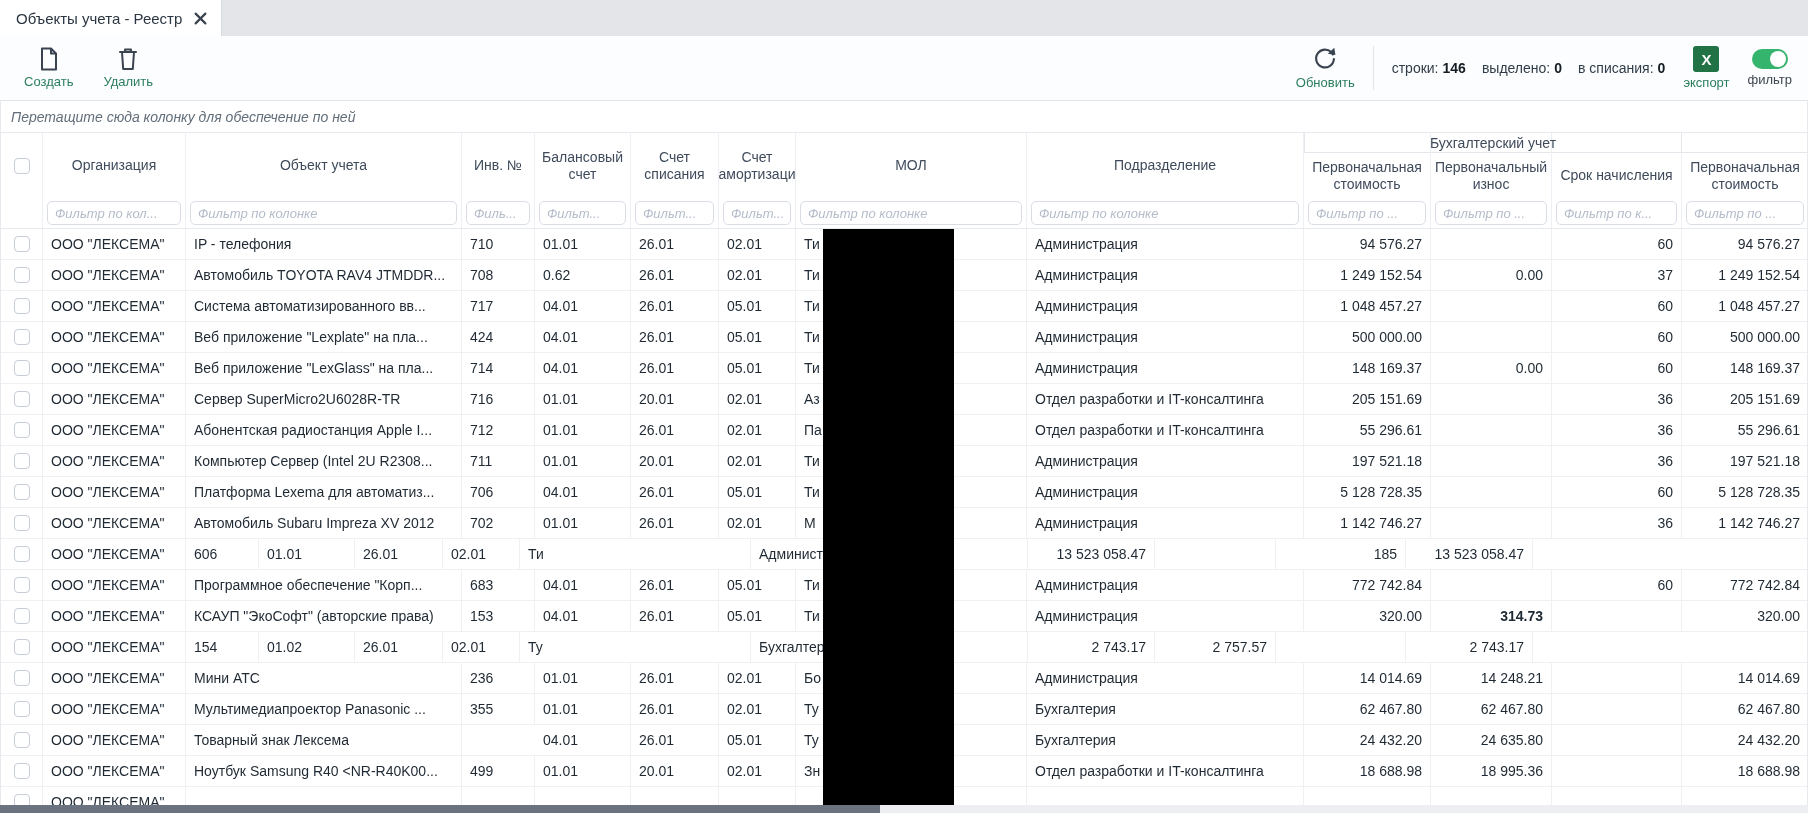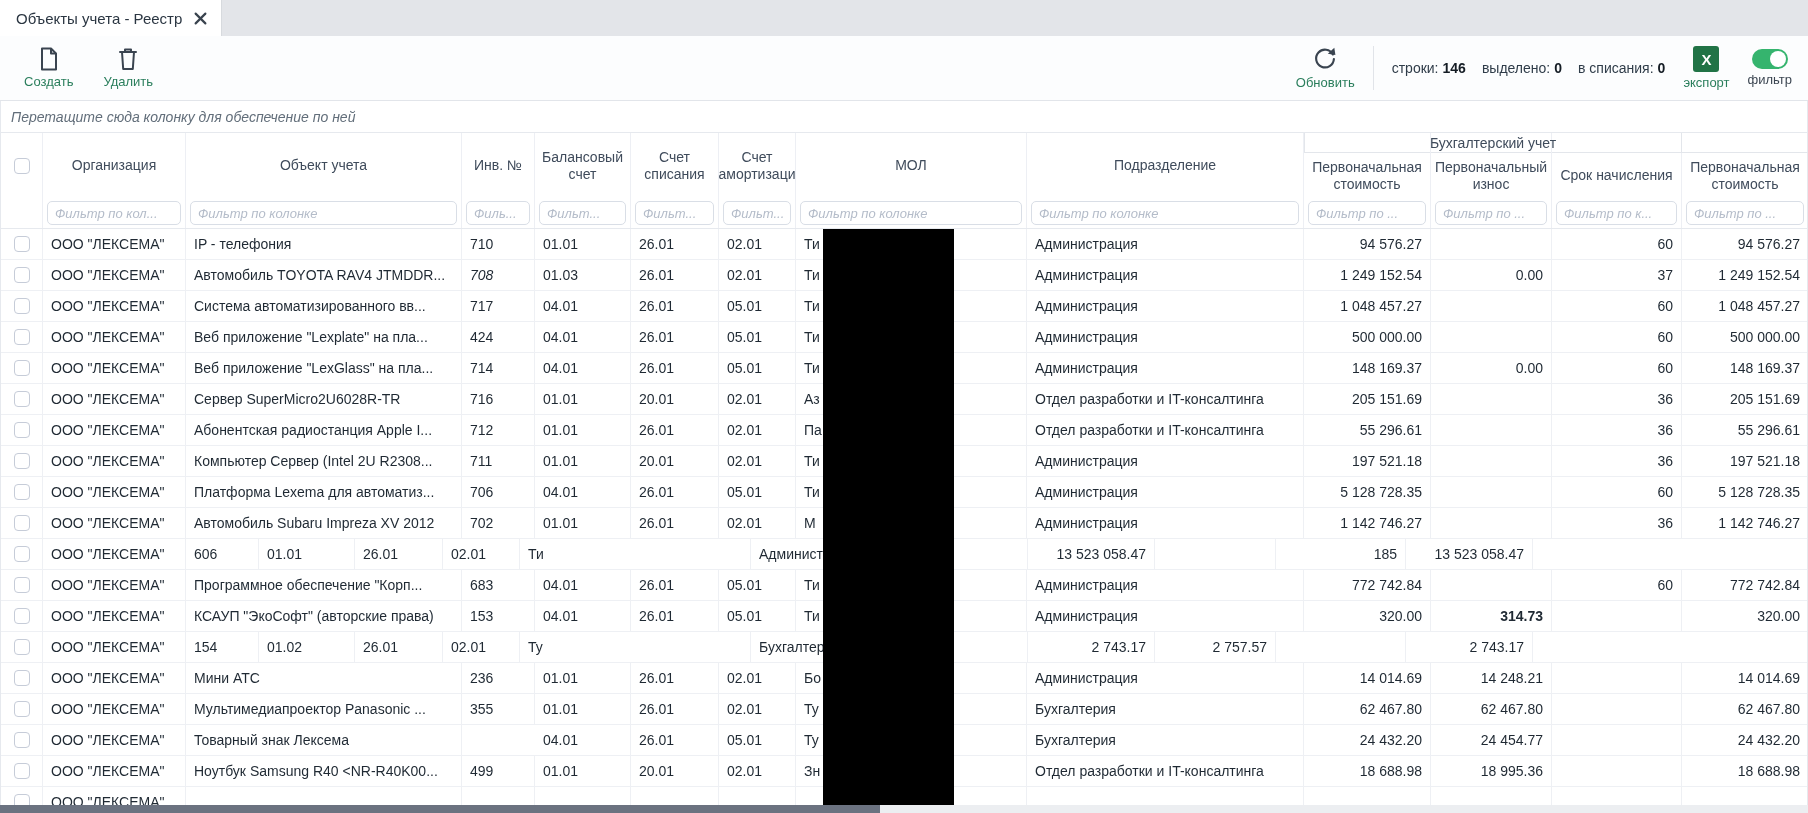--- a/index.html
+++ b/index.html
@@ -229,22 +229,22 @@
         <div class="cell right" style="width: 121px; flex: 0 0 auto;"></div>
         <div class="cell right" style="width: 130px; flex: 0 0 auto;">60</div>
         <div class="cell right" style="width: 127px; flex: 0 0 auto;">94 576.27</div>
       </div>
       <div class="row">
         <div class="cell cb-wrap" style="width: 42px; flex: 0 0 auto;">
           <div class="checkbox"></div>
         </div>
         <div class="cell" style="width: 143px; flex: 0 0 auto;">ООО "ЛЕКСЕМА"</div>
         <div class="cell" style="width: 276px; flex: 0 0 auto;">Автомобиль TOYOTA RAV4 JTMDDR...</div>
-        <div class="cell" style="width: 73px; flex: 0 0 auto; font-style: italic;">708</div>
-        <div class="cell" style="width: 96px; flex: 0 0 auto;">01.03</div>
+        <div class="cell" style="width: 73px; flex: 0 0 auto;">708</div>
+        <div class="cell" style="width: 96px; flex: 0 0 auto;">0.62</div>
         <div class="cell" style="width: 88px; flex: 0 0 auto;">26.01</div>
         <div class="cell" style="width: 77px; flex: 0 0 auto;">02.01</div>
         <div class="cell" style="width: 231px; flex: 0 0 auto;">Ти</div>
         <div class="cell" style="width: 277px; flex: 0 0 auto;">Администрация</div>
         <div class="cell right" style="width: 127px; flex: 0 0 auto;">1 249 152.54</div>
         <div class="cell right" style="width: 121px; flex: 0 0 auto;">0.00</div>
         <div class="cell right" style="width: 130px; flex: 0 0 auto;">37</div>
         <div class="cell right" style="width: 127px; flex: 0 0 auto;">1 249 152.54</div>
       </div>
       <div class="row">
@@ -489,21 +489,21 @@
         </div>
         <div class="cell" style="width: 143px; flex: 0 0 auto;">ООО "ЛЕКСЕМА"</div>
         <div class="cell" style="width: 276px; flex: 0 0 auto;">Товарный знак Лексема</div>
         <div class="cell" style="width: 73px; flex: 0 0 auto; margin-top: 38px;">495</div>
         <div class="cell" style="width: 96px; flex: 0 0 auto;">04.01</div>
         <div class="cell" style="width: 88px; flex: 0 0 auto;">26.01</div>
         <div class="cell" style="width: 77px; flex: 0 0 auto;">05.01</div>
         <div class="cell" style="width: 231px; flex: 0 0 auto;">Ту</div>
         <div class="cell" style="width: 277px; flex: 0 0 auto;">Бухгалтерия</div>
         <div class="cell right" style="width: 127px; flex: 0 0 auto;">24 432.20</div>
-        <div class="cell right" style="width: 121px; flex: 0 0 auto;">24 454.77</div>
+        <div class="cell right" style="width: 121px; flex: 0 0 auto;">24 635.80</div>
         <div class="cell right" style="width: 130px; flex: 0 0 auto;"></div>
         <div class="cell right" style="width: 127px; flex: 0 0 auto;">24 432.20</div>
       </div>
       <div class="row">
         <div class="cell cb-wrap" style="width: 42px; flex: 0 0 auto;">
           <div class="checkbox"></div>
         </div>
         <div class="cell" style="width: 143px; flex: 0 0 auto;">ООО "ЛЕКСЕМА"</div>
         <div class="cell" style="width: 276px; flex: 0 0 auto;">Ноутбук Samsung R40 &lt;NR-R40K00...</div>
         <div class="cell" style="width: 73px; flex: 0 0 auto;">499</div>

